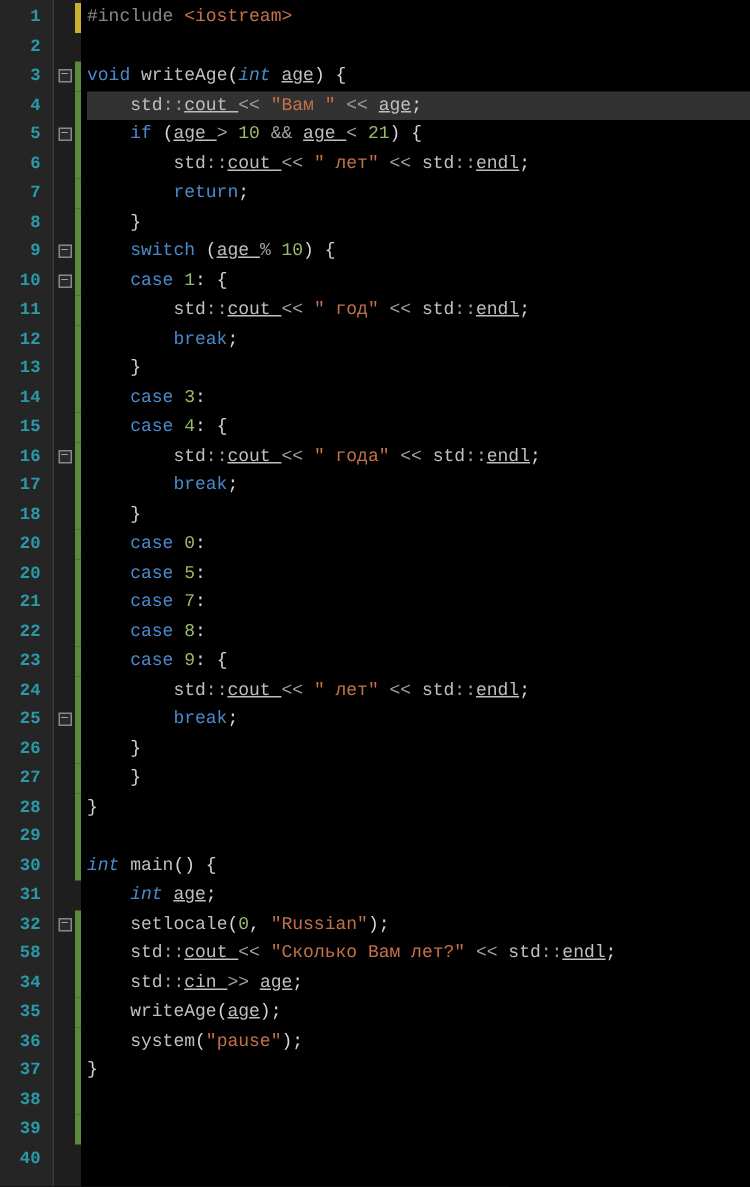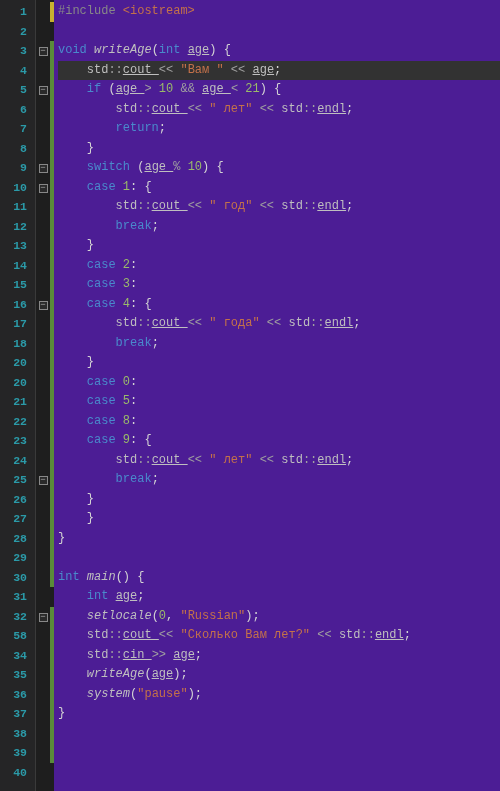--- a/index.html
+++ b/index.html
@@ -58,42 +58,42 @@
     background: #1e1e1e;
     padding-top: 2px;
   }
   .bar-cell {
     height: 19.5px;
   }
   .bar-yellow { background: #c8b030; }
   .bar-green { background: #5a8a3a; }
   .code-area {
     flex: 1;
-    background: #4c1d95;
+    background: #000000;
     padding-top: 2px;
     padding-left: 4px;
   }
   .code-line {
     height: 19.5px;
     line-height: 19.5px;
     white-space: pre;
     color: #d4d4d4;
   }
   .code-line.highlight {
     background: #323232;
   }
   .kw   { color: #4a8acc; }   
-  .typ  { color: #4a8acc; }
+  .typ  { color: #4a8acc; font-style: italic; }
   .pp   { color: #888; }      
   .str  { color: #c4714a; }   
   .num  { color: #9aba6a; }   
   .op   { color: #a0a0a0; }   
   .pun  { color: #d4d4d4; }
   .id   { color: #bfbfbf; text-decoration: underline; }   
-  .fn   { color: #bfbfbf; font-style: italic; }
+  .fn   { color: #bfbfbf; }
   .ns   { color: #bfbfbf; }
 </style>
 </head>
 <body>
 
 <div class="gutter" id="gutter">
     <div class="line-number">1</div>
     <div class="line-number">2</div>
     <div class="line-number">3</div>
     <div class="line-number">4</div>
@@ -225,28 +225,28 @@
     <div class="code-line highlight"><span class="pun">    </span><span class="ns">std</span><span class="op">::</span><span class="id">cout </span><span class="op">&lt;&lt; </span><span class="str">"Вам "</span><span class="op"> &lt;&lt; </span><span class="id">age</span><span class="pun">;</span></div>
     <div class="code-line"><span class="pun">    </span><span class="kw">if </span><span class="pun">(</span><span class="id">age </span><span class="op">&gt; </span><span class="num">10</span><span class="op"> &amp;&amp; </span><span class="id">age </span><span class="op">&lt; </span><span class="num">21</span><span class="pun">) {</span></div>
     <div class="code-line"><span class="pun">        </span><span class="ns">std</span><span class="op">::</span><span class="id">cout </span><span class="op">&lt;&lt; </span><span class="str">" лет"</span><span class="op"> &lt;&lt; </span><span class="ns">std</span><span class="op">::</span><span class="id">endl</span><span class="pun">;</span></div>
     <div class="code-line"><span class="pun">        </span><span class="kw">return</span><span class="pun">;</span></div>
     <div class="code-line"><span class="pun">    }</span></div>
     <div class="code-line"><span class="pun">    </span><span class="kw">switch </span><span class="pun">(</span><span class="id">age </span><span class="op">% </span><span class="num">10</span><span class="pun">) {</span></div>
     <div class="code-line"><span class="pun">    </span><span class="kw">case </span><span class="num">1</span><span class="pun">: {</span></div>
     <div class="code-line"><span class="pun">        </span><span class="ns">std</span><span class="op">::</span><span class="id">cout </span><span class="op">&lt;&lt; </span><span class="str">" год"</span><span class="op"> &lt;&lt; </span><span class="ns">std</span><span class="op">::</span><span class="id">endl</span><span class="pun">;</span></div>
     <div class="code-line"><span class="pun">        </span><span class="kw">break</span><span class="pun">;</span></div>
     <div class="code-line"><span class="pun">    }</span></div>
-    <div class="code-line"><span class="pun">    </span><span class="kw">case </span><span class="num">2</span><span class="pun">:</span></div>
     <div class="code-line"><span class="pun">    </span><span class="kw">case </span><span class="num">3</span><span class="pun">:</span></div>
     <div class="code-line"><span class="pun">    </span><span class="kw">case </span><span class="num">4</span><span class="pun">: {</span></div>
     <div class="code-line"><span class="pun">        </span><span class="ns">std</span><span class="op">::</span><span class="id">cout </span><span class="op">&lt;&lt; </span><span class="str">" года"</span><span class="op"> &lt;&lt; </span><span class="ns">std</span><span class="op">::</span><span class="id">endl</span><span class="pun">;</span></div>
     <div class="code-line"><span class="pun">        </span><span class="kw">break</span><span class="pun">;</span></div>
     <div class="code-line"><span class="pun">    }</span></div>
     <div class="code-line"><span class="pun">    </span><span class="kw">case </span><span class="num">0</span><span class="pun">:</span></div>
     <div class="code-line"><span class="pun">    </span><span class="kw">case </span><span class="num">5</span><span class="pun">:</span></div>
+    <div class="code-line"><span class="pun">    </span><span class="kw">case </span><span class="num">7</span><span class="pun">:</span></div>
     <div class="code-line"><span class="pun">    </span><span class="kw">case </span><span class="num">8</span><span class="pun">:</span></div>
     <div class="code-line"><span class="pun">    </span><span class="kw">case </span><span class="num">9</span><span class="pun">: {</span></div>
     <div class="code-line"><span class="pun">        </span><span class="ns">std</span><span class="op">::</span><span class="id">cout </span><span class="op">&lt;&lt; </span><span class="str">" лет"</span><span class="op"> &lt;&lt; </span><span class="ns">std</span><span class="op">::</span><span class="id">endl</span><span class="pun">;</span></div>
     <div class="code-line"><span class="pun">        </span><span class="kw">break</span><span class="pun">;</span></div>
     <div class="code-line"><span class="pun">    }</span></div>
     <div class="code-line"><span class="pun">    }</span></div>
     <div class="code-line"><span class="pun">}</span></div>
     <div class="code-line"></div>
     <div class="code-line"><span class="typ">int </span><span class="fn">main</span><span class="pun">() {</span></div>
     <div class="code-line"><span class="pun">    </span><span class="typ">int </span><span class="id">age</span><span class="pun">;</span></div>

